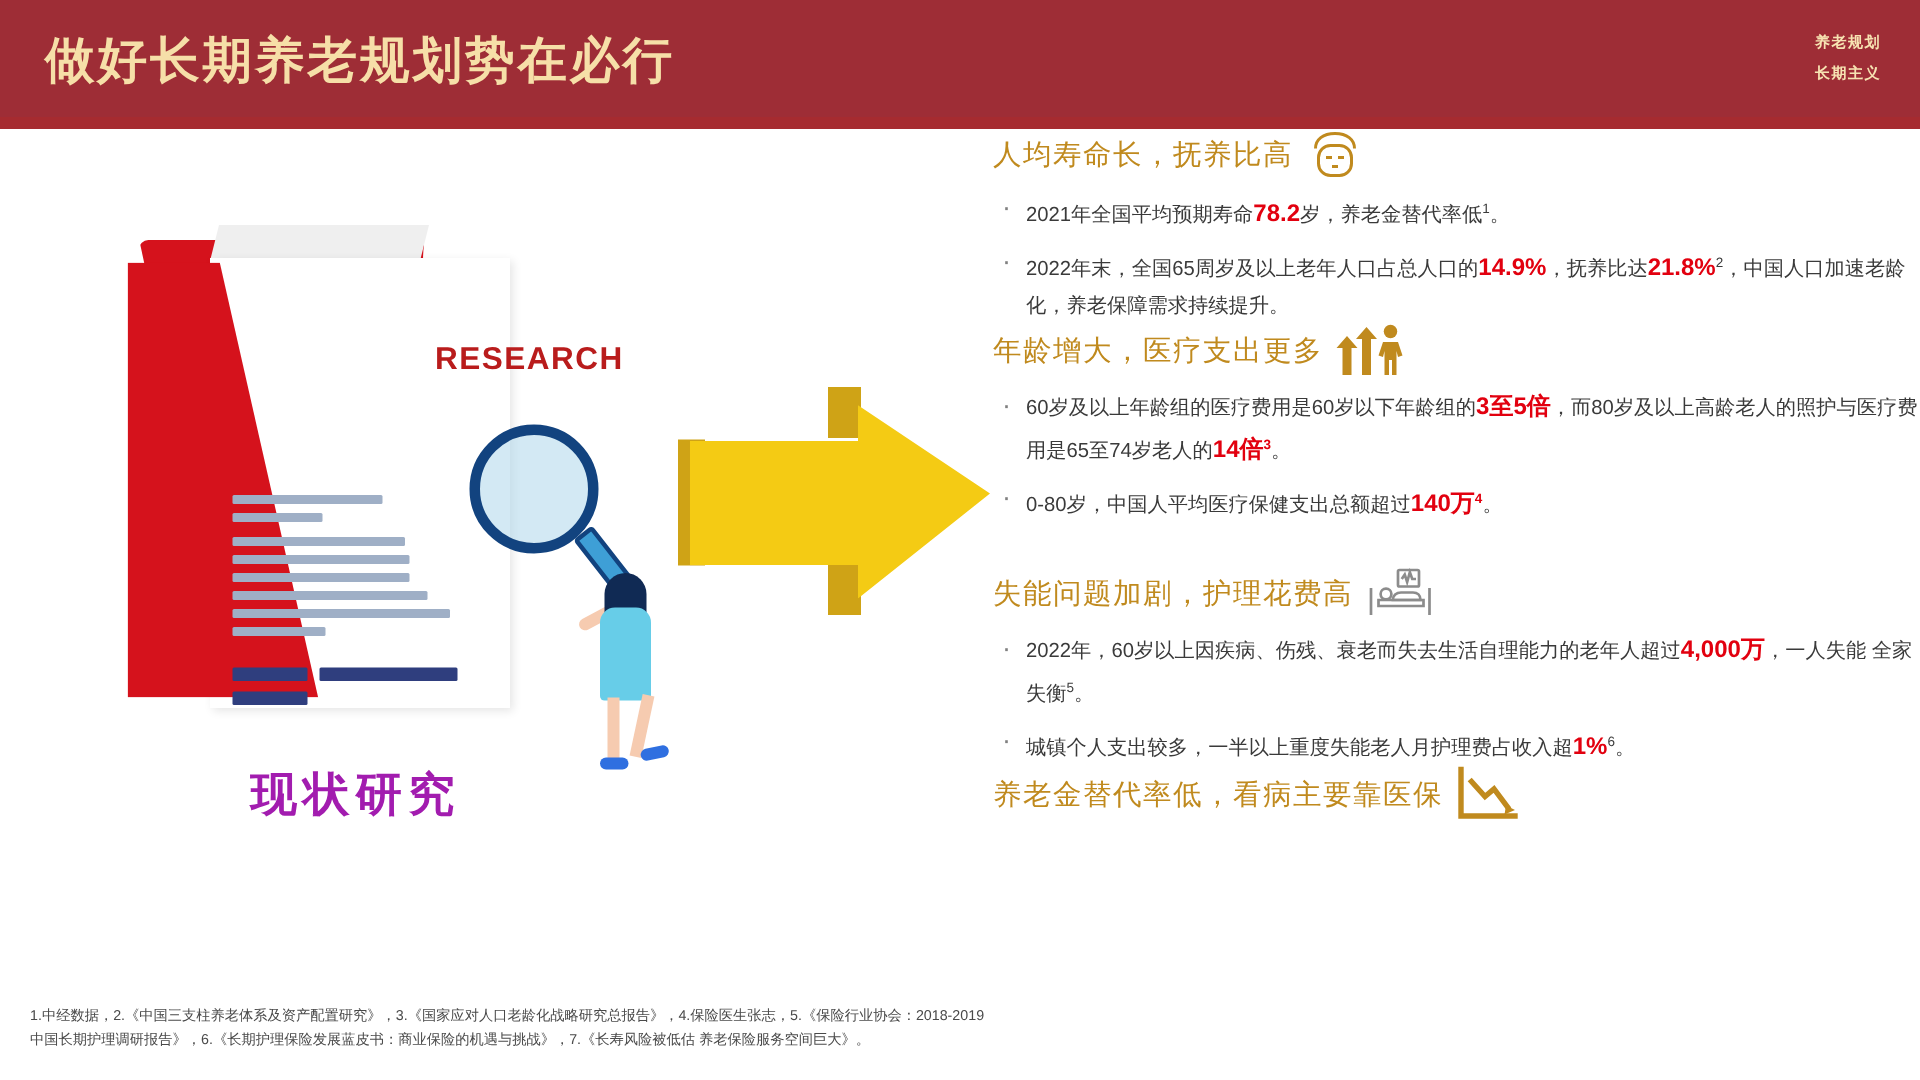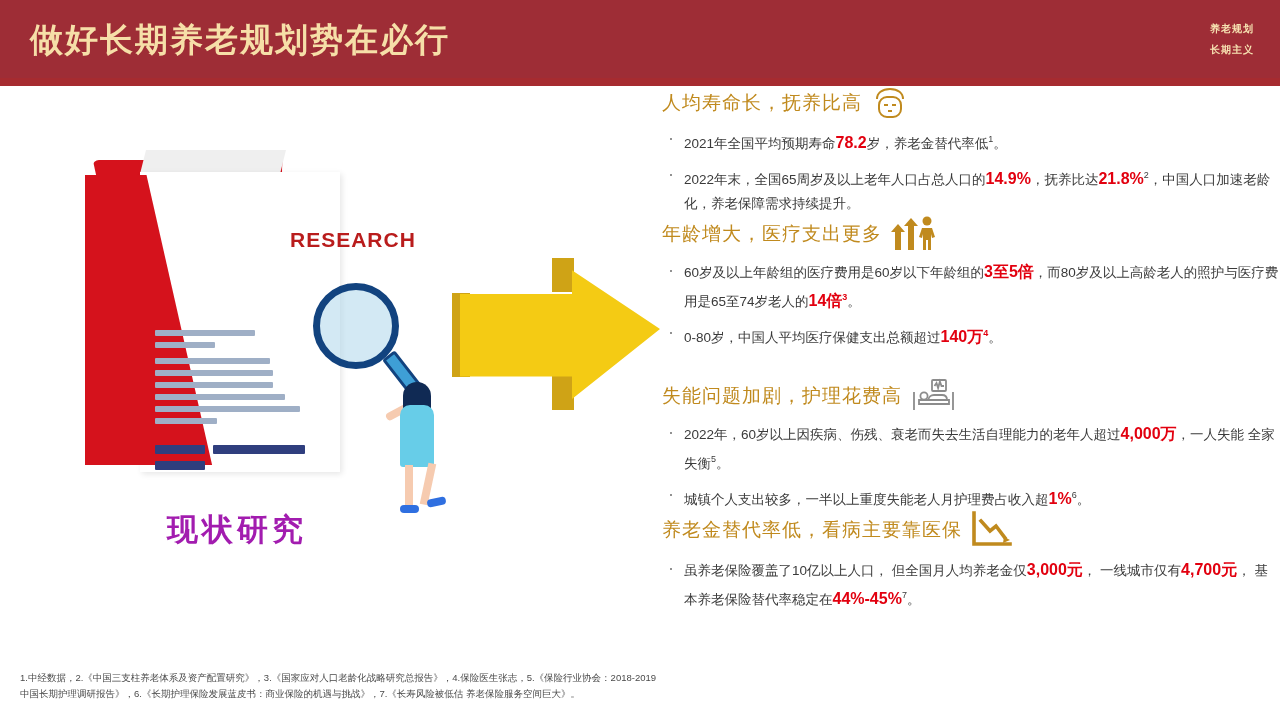--- a/index.html
+++ b/index.html
@@ -292,20 +292,19 @@
           <span>养老金替代率低，看病主要靠医保</span>
           <span class="ic"><svg width="46" height="40" viewBox="0 0 46 40">
               <g fill="none" stroke="#C08A1E" stroke-width="3.6" stroke-linecap="square">
                 <path d="M4 3v31h36"></path>
                 <path d="M11 11l9 10 6-5 9 12"></path>
               </g>
               <path d="M34 27l6 3-7 3z" fill="#C08A1E"></path>
             </svg></span>
         </div>
         <div class="bullets">
-          <div class="bullet"><span>虽养老保险覆盖了10亿以上人口， 但全国月人均养老金仅</span><span class="hl">3,000元</span><span>， 一线城市仅有</span><span class="hl">4,700元</span><span>， 基本养老保险替代率稳定在</span><span class="hl">44%-45%</span><span class="sup">7</span><span>。</span></div>
         </div>
       </div>
     </div>
 
   <div class="footnotes">1.中经数据，2.《中国三支柱养老体系及资产配置研究》，3.《国家应对人口老龄化战略研究总报告》，4.保险医生张志，5.《保险行业协会：2018-2019中国长期护理调研报告》，6.《长期护理保险发展蓝皮书：商业保险的机遇与挑战》，7.《长寿风险被低估 养老保险服务空间巨大》。</div>
 
 </div>
 
 </body></html>

